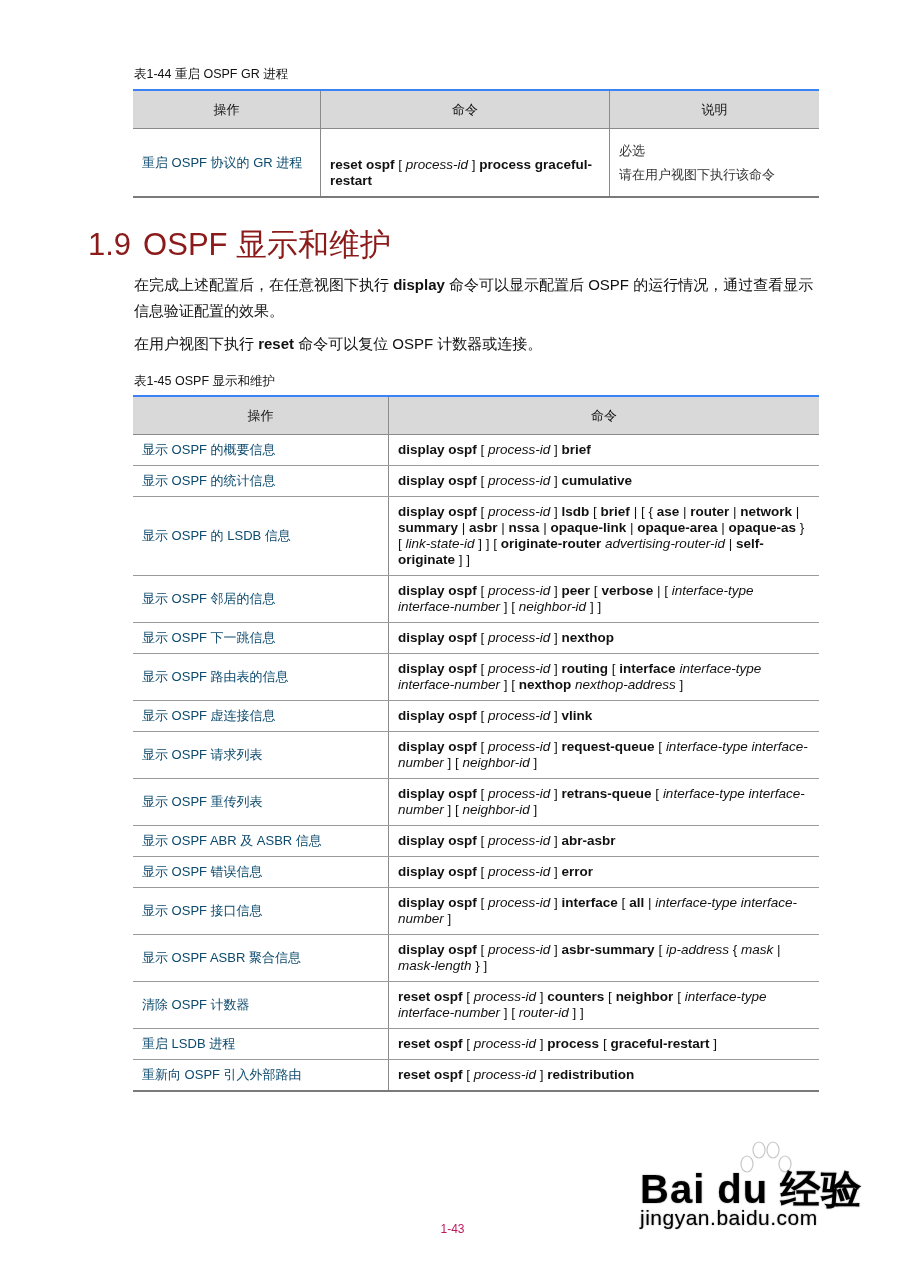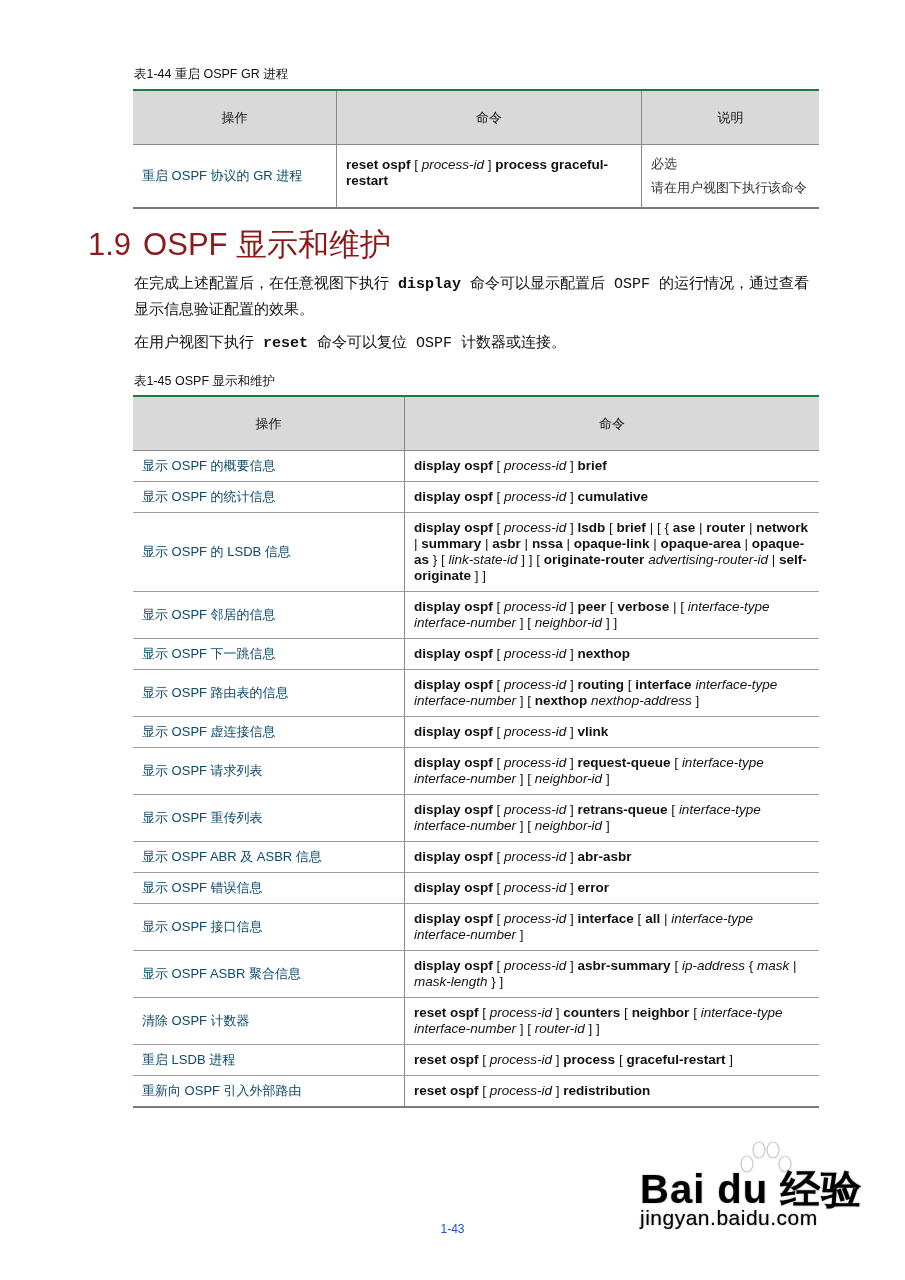--- a/index.html
+++ b/index.html
@@ -9,47 +9,47 @@
   }
   .caption {
     position: absolute; left: 134px; font-size: 12.5px; color: #111;
   }
   table.doc {
     position: absolute; left: 133px; border-collapse: collapse;
     font-size: 13.5px; line-height: 16px;
   }
   table.doc th {
     background: #d9d9d9; font-weight: normal; text-align: center;
-    border-top: 2px solid #15803d; border-bottom: 1px solid #8a8a8a;
-    height: 29px; padding: 12px; font-size: 13px;
+    border-top: 2px solid #3b82f6; border-bottom: 1px solid #8a8a8a;
+    height: 29px; padding: 4px; font-size: 13px;
   }
   table.doc th + th, table.doc td + td { border-left: 1px solid #8a8a8a; }
   table.doc td {
     border-bottom: 1px solid #9a9a9a; vertical-align: middle;
     padding: 7px 8px 7px 9px;
   }
   table.doc tr:last-child td { border-bottom: 2px solid #7a7a7a; }
   td.op { color: #0c4a6e; font-size: 13px; }
   td.cmd { color: #111; }
   .cmd b { font-weight: bold; }
   .cmd i { font-style: italic; font-weight: normal; }
   td.note { color: #333; font-size: 13px; line-height: 24px; }
   h2.section {
     position: absolute; left: 88px; top: 224px; margin: 0;
     font-size: 31px; font-weight: normal; color: #8b1a1a;
   }
   h2.section .num { margin-right: 12px; }
   p.body {
     position: absolute; left: 134px; margin: 0; font-size: 15px;
-    line-height: 26px; color: #111; width: 690px; font-family: Liberation Mono, monospace;
+    line-height: 26px; color: #111; width: 690px;
   }
   p.body b { font-weight: bold; }
   .page-num {
     position: absolute; left: 0; width: 905px; top: 1222px; text-align: center;
-    font-size: 12px; color: #1d4ed8;
+    font-size: 12px; color: #be185d;
   }
   .watermark {
     position: absolute; left: 640px; top: 1140px; width: 240px; height: 110px;
     color: #000000; text-shadow: 0 0 2px #bbb, 0 0 1px #999;
   }
   .wm-logo { font-size: 40px; font-weight: bold; letter-spacing: 1px; position: absolute; top: 22px; left: 0; }
   .wm-url { font-size: 21px; position: absolute; top: 66px; left: 0; letter-spacing: 0.5px; }
   .wm-paw { position: absolute; left: 95px; top: 0; }
 </style>
 </head>
@@ -60,21 +60,21 @@
   <thead>
     <tr>
       <th style="width:179px;">操作</th>
       <th style="width:280px;">命令</th>
       <th>说明</th>
     </tr>
   </thead>
   <tbody id="t44-body">
       <tr>
         <td class="op">重启 OSPF 协议的 GR 进程</td>
-        <td class="cmd" style="vertical-align: top; padding-top: 12px;"><b>reset ospf</b><span> [ </span><i>process-id</i><span> ] </span><b>process graceful-restart</b></td>
+        <td class="cmd" style="vertical-align: top; padding-top: 28px;"><b>reset ospf</b><span> [ </span><i>process-id</i><span> ] </span><b>process graceful-restart</b></td>
         <td class="note">
           <div>必选</div>
           <div>请在用户视图下执行该命令</div>
         </td>
       </tr>
     </tbody>
 </table>
 
 <h2 class="section">
   <span class="num">1.9</span><span>OSPF 显示和维护</span>

